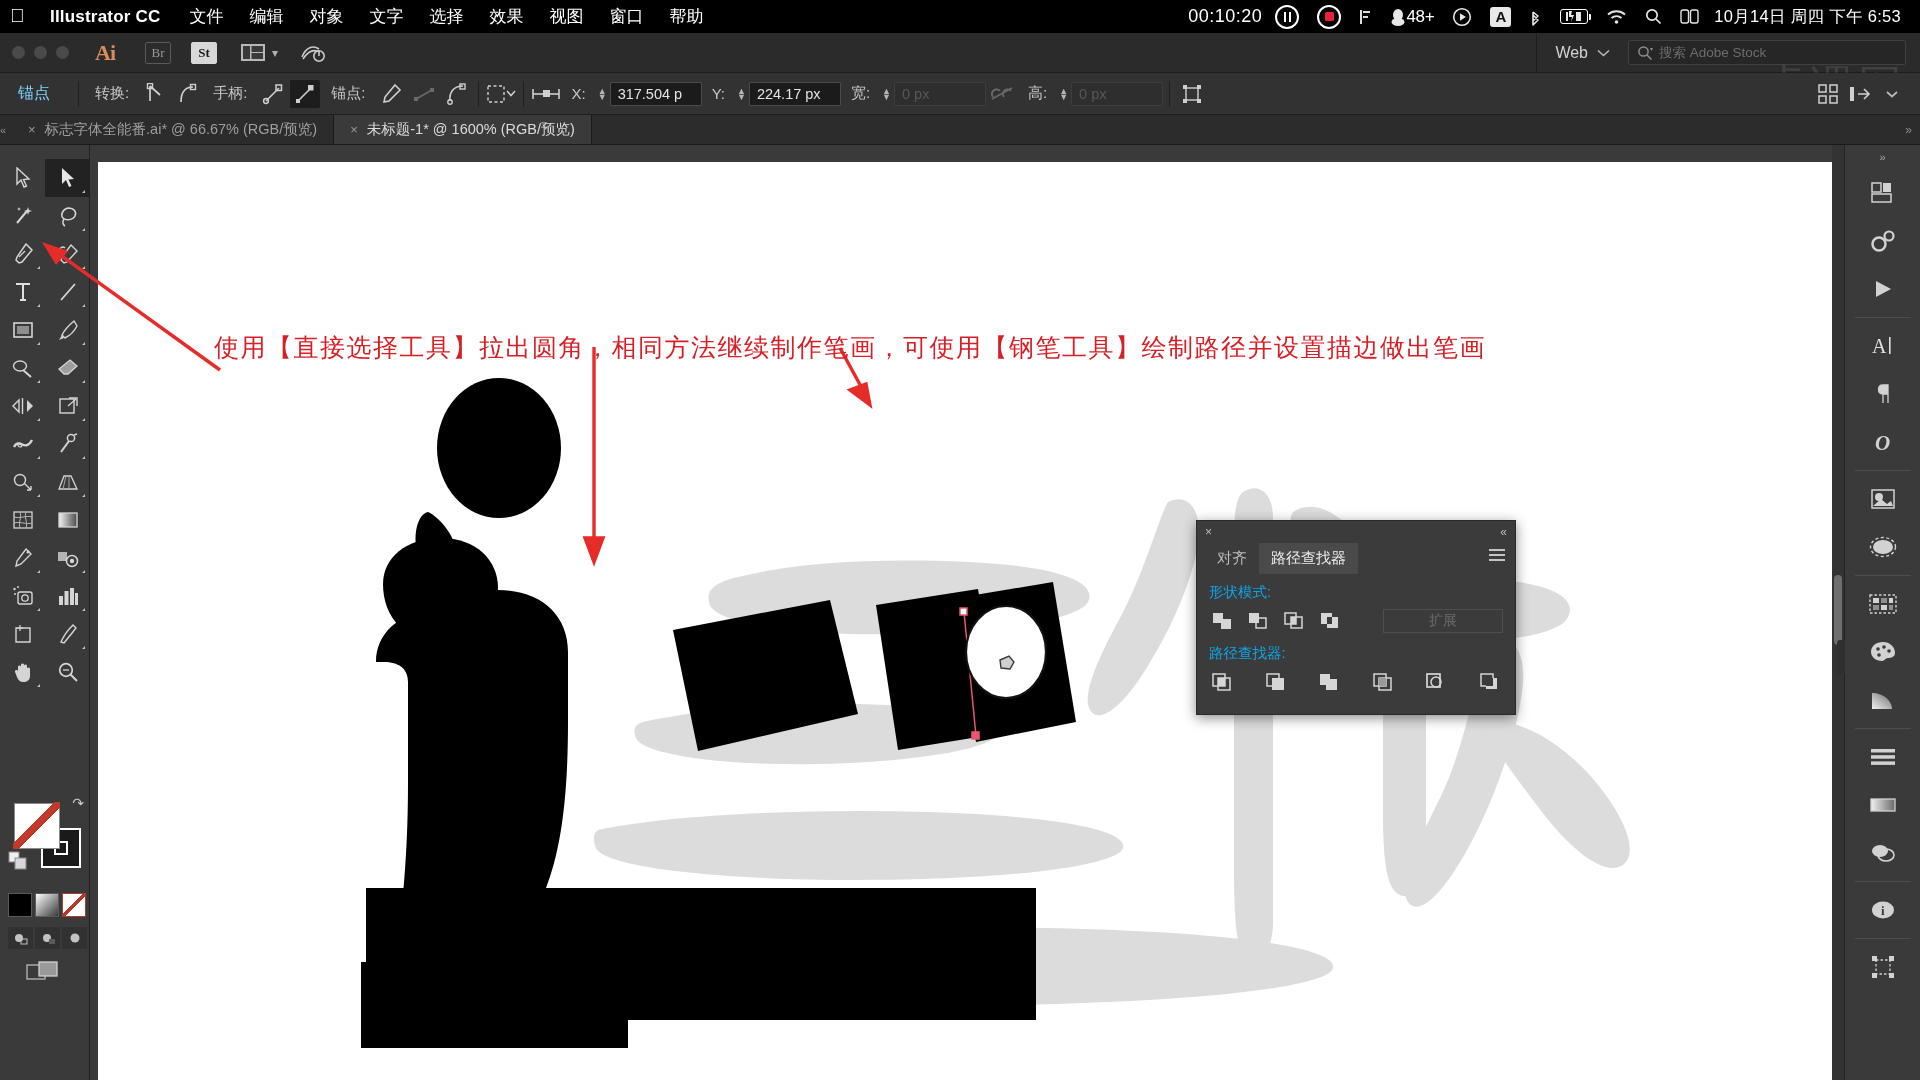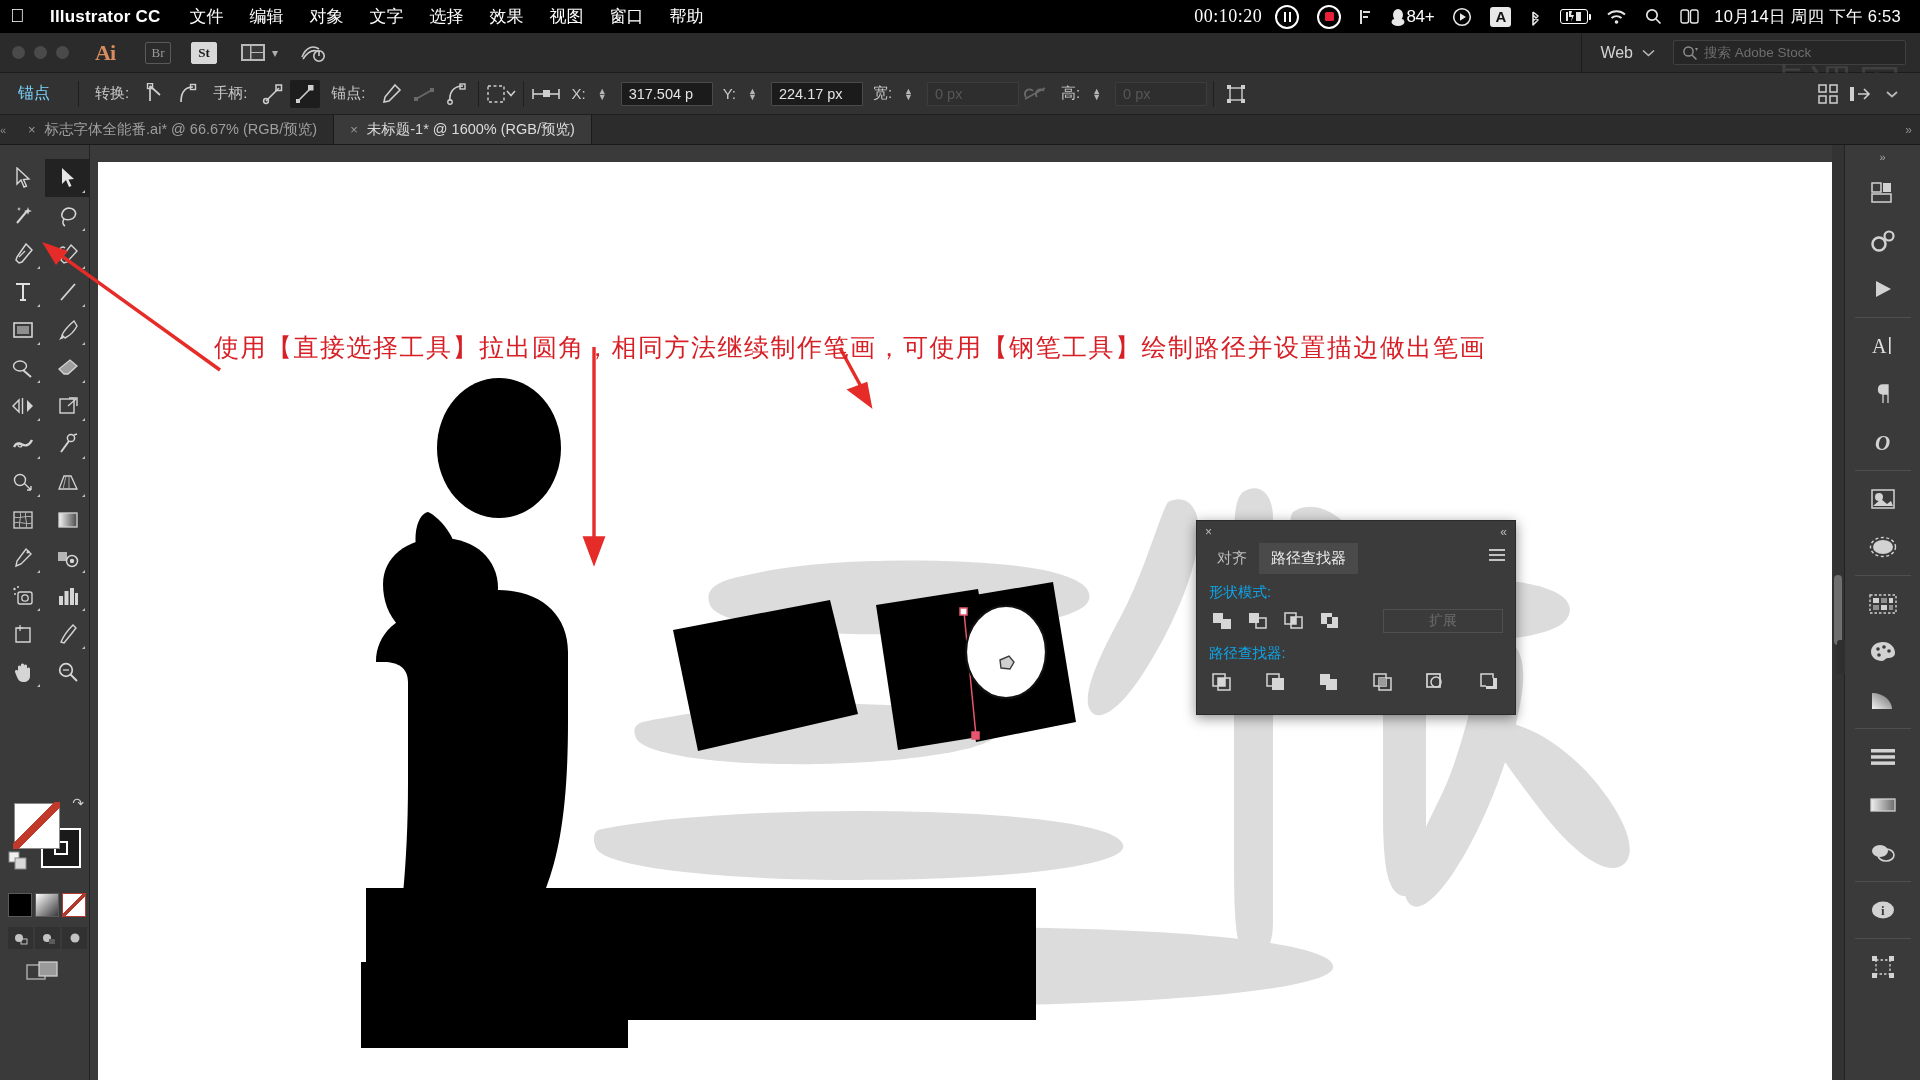--- a/index.html
+++ b/index.html
@@ -23,21 +23,21 @@
     width: 34px; text-align: center; font-size: 19px; line-height: 1;
     padding-bottom: 3px;
   }
   .mac-app-name { font-weight: bold; padding: 0 16px; letter-spacing: .2px; }
   .mac-menu-item { padding: 0 13px; white-space: nowrap; }
   .macbar-right {
     margin-left: auto; display: flex; align-items: center; gap: 0;
     padding-right: 10px; font-size: 16px;
   }
   .macbar-right > * { padding: 0 9px; display: flex; align-items: center; }
-  .rec-time { font-size: 18px; letter-spacing: .5px; padding-right: 4px; font-family: Liberation Serif, serif; }
+  .rec-time { font-size: 18px; letter-spacing: .5px; padding-right: 4px; }
   .circ-btn {
     width: 24px; height: 24px; border-radius: 50%;
     border: 2.2px solid #fff; display: inline-flex;
     align-items: center; justify-content: center;
   }
   .circ-btn.rec { border-color: #fff; }
   .pause-bars { display: flex; gap: 2.5px; }
   .pause-bars i { display: block; width: 2.6px; height: 10px; background: #fff; }
   .rec-sq { width: 9px; height: 9px; background: #e8203a; border-radius: 1.5px; }
   .badge99 { font-size: 17px; letter-spacing: -.3px; }
@@ -89,21 +89,21 @@
   .sync-ico { color: #c9c9c9; font-size: 18px; padding-left: 10px; }
   .appbar-right { margin-left: auto; display: flex; align-items: center; height: 100%; }
   .web-sel {
     display: flex; align-items: center; gap: 9px;
     color: #d2d2d2; font-size: 16px; padding: 0 18px;
     border-left: 1px solid #1c1c1c; height: 100%;
   }
   .stock-search {
     display: flex; align-items: center; gap: 6px;
     background: #262626; border: 1px solid #404040; border-radius: 2px;
-    width: 233px; height: 25px; margin-right: 14px; padding: 0 8px;
+    width: 278px; height: 25px; margin-right: 14px; padding: 0 8px;
     color: #6d6d6d; font-size: 13.5px;
   }
 
   
   .ctrlbar {
     position: absolute; top: 73px; left: 0; width: 1920px; height: 42px;
     background: #323232; border-bottom: 1px solid #1f1f1f;
     display: flex; align-items: center; color: #c9c9c9; font-size: 15px;
   }
   .ctrl-label { padding: 0 10px; white-space: nowrap; }
@@ -116,21 +116,21 @@
   }
   .tool-ico.sel { background: #1d1d1d; }
   .tool-ico.dim { color: #6a6a6a; }
   .num-field {
     display: flex; align-items: center; gap: 3px; margin-left: 2px;
   }
   .stepper { display: flex; flex-direction: column; line-height: 6px; color: #b5b5b5; font-size: 9px; }
   .fieldbox {
     background: #1b1b1b; border: 1px solid #4a4a4a; color: #e3e3e3;
     height: 24px; line-height: 22px; padding: 0 7px; font-size: 14.5px;
-    min-width: 92px; border-radius: 1px; margin-left: 11px;
+    min-width: 92px; border-radius: 1px;
   }
   .fieldbox.disabled { color: #575757; background: #2e2e2e; border-color: #3d3d3d; }
   .ctrl-right { margin-left: auto; display: flex; align-items: center; padding-right: 12px; }
 
   
   .tabbar {
     position: absolute; top: 115px; left: 0; width: 1920px; height: 30px;
     background: #2c2c2c; display: flex; align-items: stretch;
     border-bottom: 1px solid #1a1a1a;
   }
@@ -319,21 +319,21 @@
             <rect x="1" y="1" width="2" height="14" fill="#ddd"></rect>
             <rect x="4" y="2" width="7" height="2" fill="#ddd"></rect>
             <rect x="4" y="7" width="5" height="2" fill="#ddd"></rect>
           </svg>
       </div>
       <div>
         <svg width="16" height="18" viewBox="0 0 16 18">
             <ellipse cx="8" cy="7" rx="5" ry="6" fill="#e8e8e8"></ellipse>
             <ellipse cx="8" cy="14" rx="6.5" ry="4" fill="#e8e8e8"></ellipse>
           </svg>
-        <span class="badge99">84+</span>
+        <span class="badge99">48+</span>
       </div>
       <div class="mini-ico">
         <svg width="20" height="20" viewBox="0 0 20 20">
             <circle cx="10" cy="10" r="8.3" fill="none" stroke="#e6e6e6" stroke-width="1.6"></circle>
             <path d="M8 6.3 L14 10 L8 13.7 Z" fill="#e6e6e6"></path>
           </svg>
       </div>
       <div>
         <span class="a-box">A</span>
       </div>

